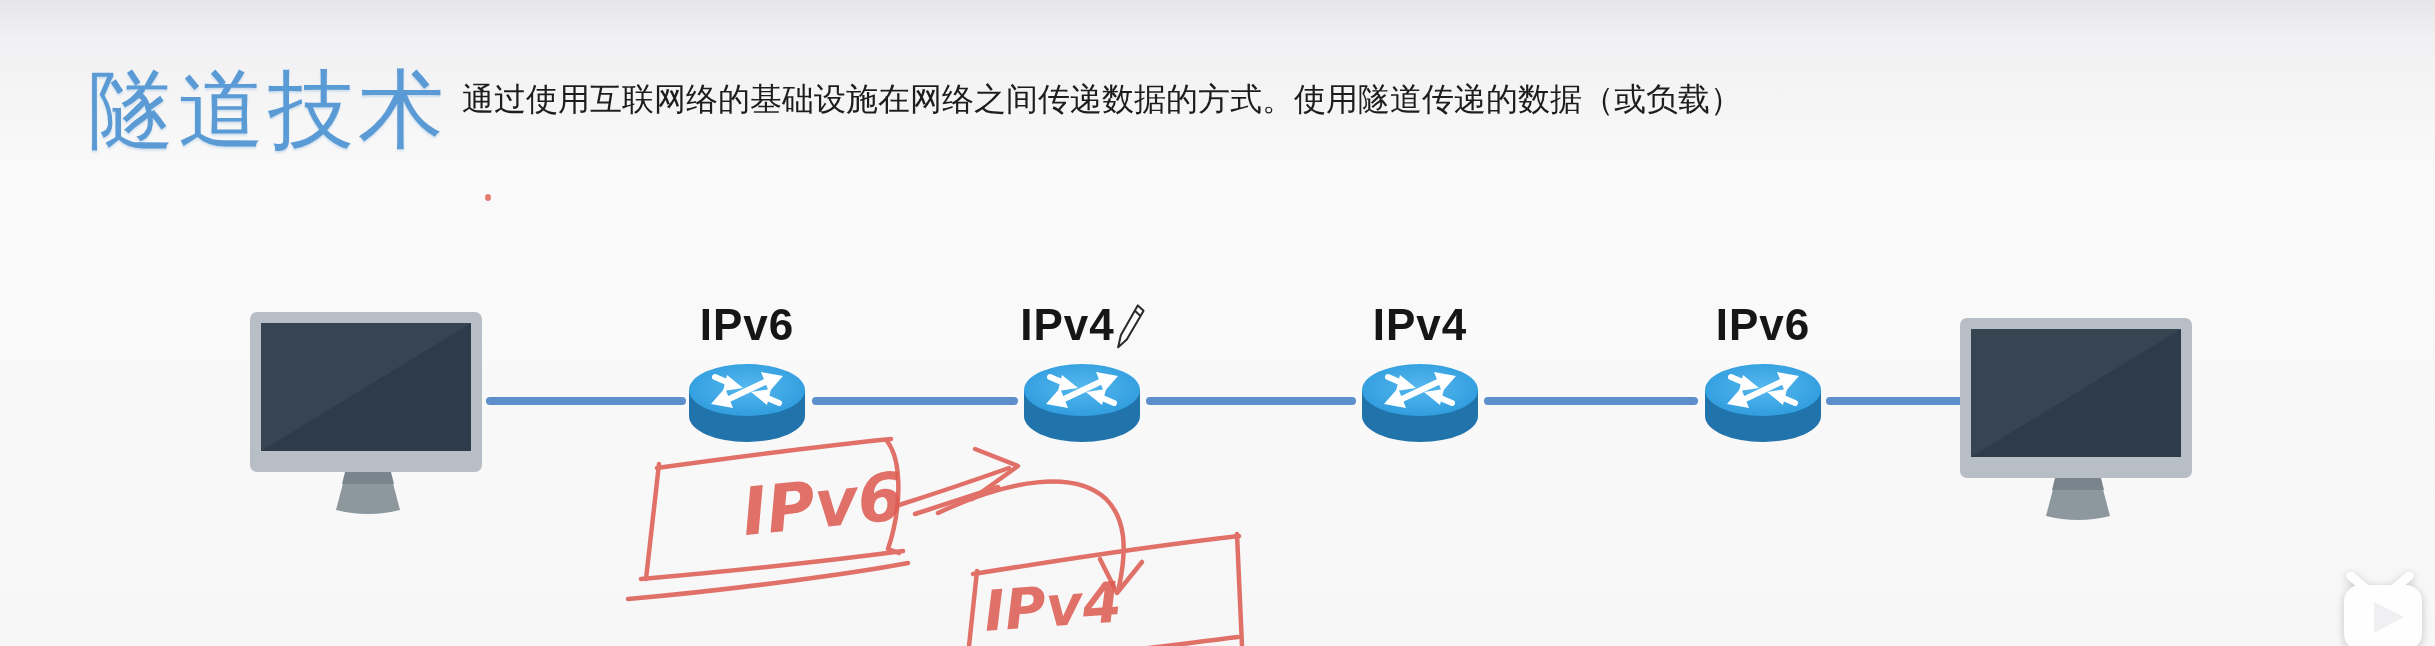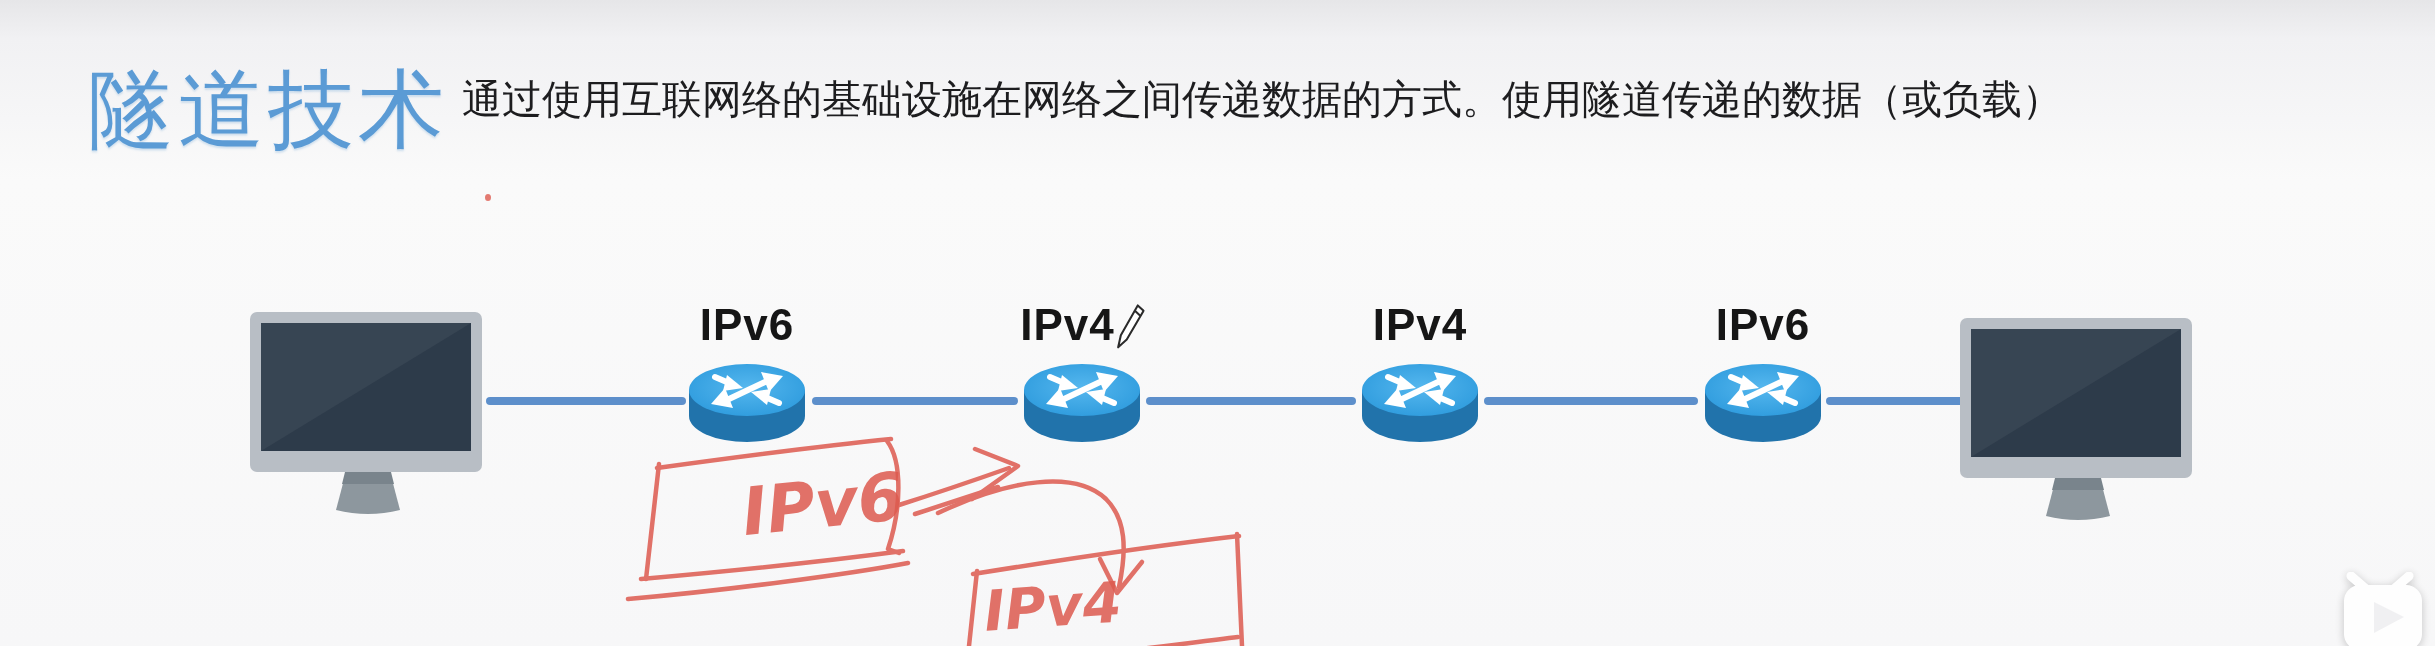--- a/index.html
+++ b/index.html
@@ -14,21 +14,21 @@
     position:absolute;left:88px;top:62px;
     font-family:"DejaVu Serif",serif;
     font-size:86px;line-height:1.1;letter-spacing:4px;
     color:var(--title-blue);
     text-shadow:0 2px 2px rgba(91,155,213,0.25);
     white-space:nowrap;
   }
   .paragraph{
     position:absolute;left:462px;top:66px;
     font-family:"DejaVu Serif",serif;
-    font-size:40px;line-height:66px;
+    font-size:32px;line-height:66px;
     color:var(--text-black);
   }
   .pline{white-space:nowrap;}
   .hl{color:var(--highlight-red);font-weight:bold;}
   .laser-dot{
     position:absolute;left:485px;top:194px;width:6px;height:7px;border-radius:50%;
     background:var(--annotation-red);opacity:.8;
   }
   .computer{position:absolute;width:240px;height:210px;}
   .computer svg{width:100%;height:100%;}

